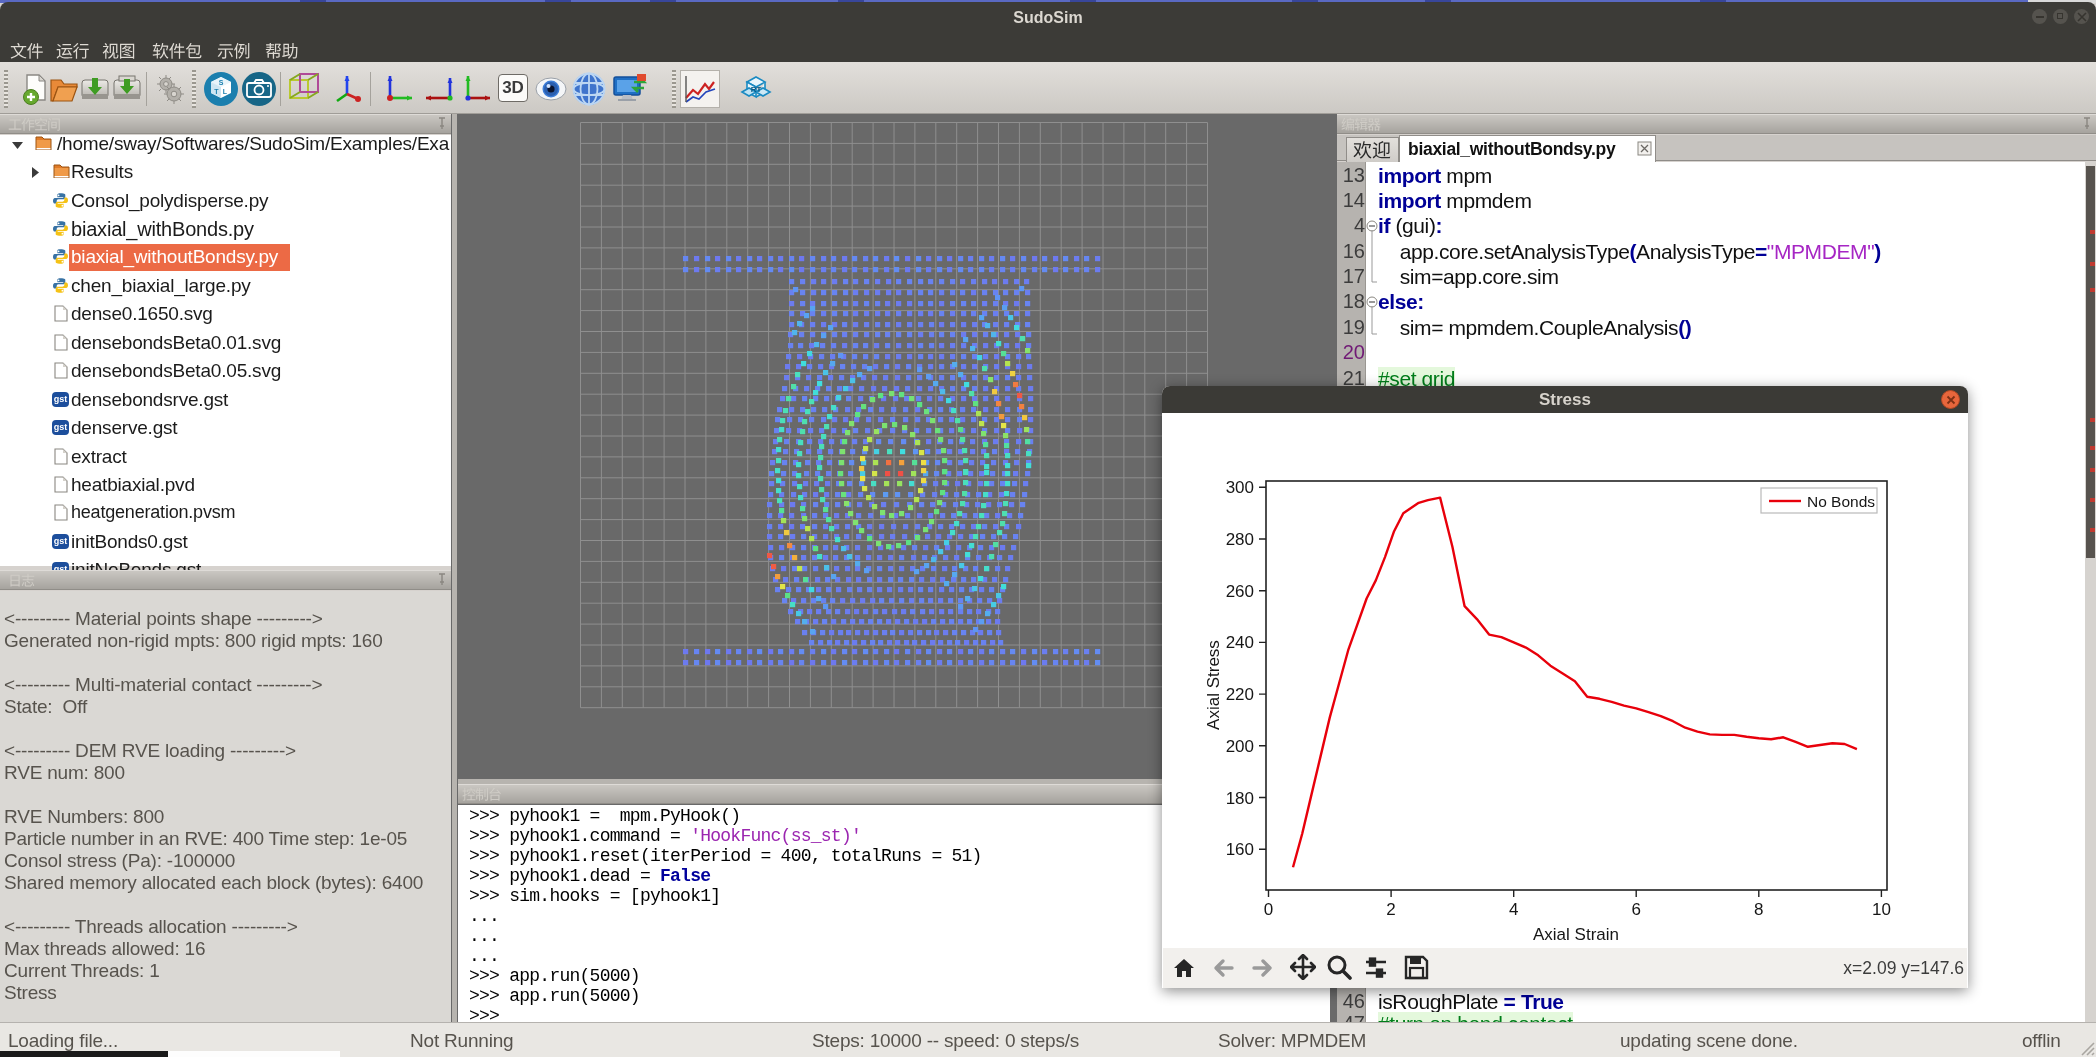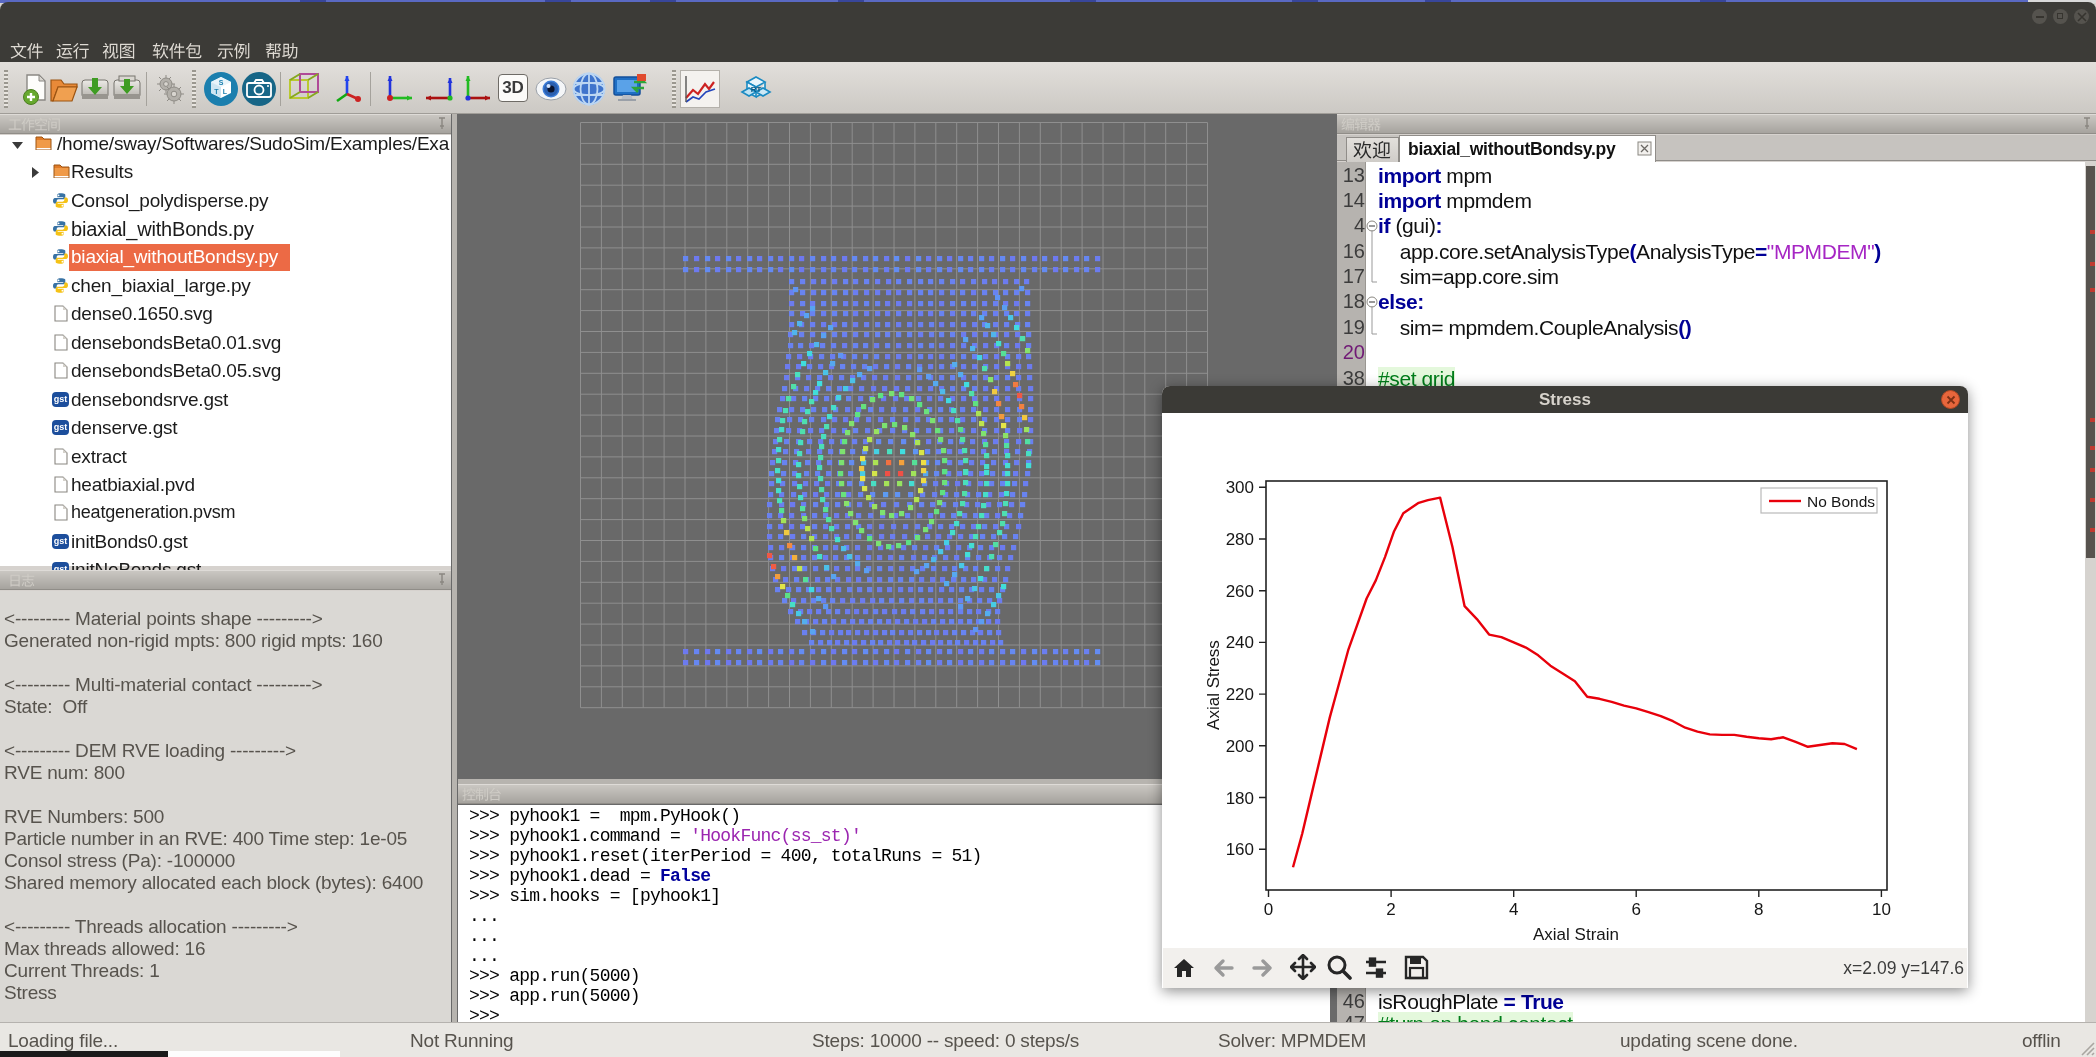--- a/index.html
+++ b/index.html
@@ -5,20 +5,21 @@
     <div class="abs" style="left:2028px;top:0;width:68px;height:3px;background:#d9d9d9"></div>
     <div class="abs" style="left:300px;top:0;width:26px;height:3px;background:#38469b"></div>
     <div class="abs" style="left:545px;top:0;width:26px;height:3px;background:#38469b"></div>
     <div class="abs" style="left:650px;top:0;width:26px;height:3px;background:#38469b"></div>
     <div class="abs" style="left:838px;top:0;width:26px;height:3px;background:#38469b"></div>
     <div class="abs" style="left:1070px;top:0;width:26px;height:3px;background:#38469b"></div>
     <div class="abs" style="left:1292px;top:0;width:26px;height:3px;background:#38469b"></div>
     <div class="abs" style="left:1425px;top:0;width:26px;height:3px;background:#38469b"></div>
     <div class="abs" style="left:1700px;top:0;width:26px;height:3px;background:#38469b"></div>
     <div class="abs" style="left:0;top:2px;width:2096px;height:60px;background:#3c3b37;border-radius:8px 8px 0 0"></div>
+    <div class="abs" style="left:0;top:9px;width:2096px;height:18px;text-align:center;color:#dcd8d1;font-weight:bold;font-size:16px">SudoSim</div>
     <div class="abs" style="left:2032px;top:9px;width:15px;height:15px;border-radius:50%;background:#55534e"></div>
     <div class="abs" style="left:2053px;top:9px;width:15px;height:15px;border-radius:50%;background:#55534e"></div>
     <div class="abs" style="left:2074px;top:9px;width:15px;height:15px;border-radius:50%;background:#55534e"></div>
     <div class="abs" style="left:2035.5px;top:15.5px;width:8px;height:2px;background:#36342f"></div>
     <div class="abs" style="left:2056.5px;top:12.5px;width:6px;height:6px;border:1.5px solid #36342f"></div>
     <svg class="abs" style="left:2076.5px;top:11.5px" width="10" height="10">
       <path d="M1 1l8 8M9 1l-8 8" stroke="#36342f" stroke-width="1.6"></path>
     </svg>
     <svg style="position:absolute;left:10px;top:42px;overflow:visible" width="35" height="19" fill="#dfdbd4">
       <path transform="translate(0.0,15.3) scale(0.0170,-0.0170)" d="M423 823C453 774 485 707 497 666L580 693C566 734 531 799 501 847ZM50 664V590H206C265 438 344 307 447 200C337 108 202 40 36 -7C51 -25 75 -60 83 -78C250 -24 389 48 502 146C615 46 751 -28 915 -73C928 -52 950 -20 967 -4C807 36 671 107 560 201C661 304 738 432 796 590H954V664ZM504 253C410 348 336 462 284 590H711C661 455 592 344 504 253Z"></path>
@@ -306,21 +307,21 @@
       <div style="height:22px"></div>
       <div style="height:22px">&lt;--------- Material points shape ---------&gt;</div>
       <div style="height:22px">Generated non-rigid mpts: 800 rigid mpts: 160</div>
       <div style="height:22px"></div>
       <div style="height:22px">&lt;--------- Multi-material contact ---------&gt;</div>
       <div style="height:22px">State:&nbsp; Off</div>
       <div style="height:22px"></div>
       <div style="height:22px">&lt;--------- DEM RVE loading ---------&gt;</div>
       <div style="height:22px">RVE num: 800</div>
       <div style="height:22px"></div>
-      <div style="height:22px">RVE Numbers: 500</div>
+      <div style="height:22px">RVE Numbers: 800</div>
       <div style="height:22px">Particle number in an RVE: 400 Time step: 1e-05</div>
       <div style="height:22px">Consol stress (Pa): -100000</div>
       <div style="height:22px">Shared memory allocated each block (bytes): 6400</div>
       <div style="height:22px"></div>
       <div style="height:22px">&lt;--------- Threads allocation ---------&gt;</div>
       <div style="height:22px">Max threads allowed: 16</div>
       <div style="height:22px">Current Threads: 1</div>
       <div style="height:22px">Stress</div>
     </div>
     <div class="abs" style="left:451px;top:114px;width:886px;height:908px;background:#696969"></div>
@@ -1589,21 +1590,21 @@
     <div class="abs" style="left:1337px;top:240px;width:28px;text-align:right;font-size:20px;color:#3c3c3c">16</div>
     <div class="abs" style="left:1378px;top:240px;font-size:21px;letter-spacing:-0.4px;color:#101010;white-space:pre">    app.core.setAnalysisType<b style="color:#000096">(</b>AnalysisType<b style="color:#000096">=</b><span style="color:#a626c4">"MPMDEM"</span><b style="color:#000096">)</b></div>
     <div class="abs" style="left:1337px;top:265px;width:28px;text-align:right;font-size:20px;color:#3c3c3c">17</div>
     <div class="abs" style="left:1378px;top:265px;font-size:21px;letter-spacing:-0.4px;color:#101010;white-space:pre">    sim=app.core.sim</div>
     <div class="abs" style="left:1337px;top:290px;width:28px;text-align:right;font-size:20px;color:#3c3c3c">18</div>
     <div class="abs" style="left:1378px;top:290px;font-size:21px;letter-spacing:-0.4px;color:#101010;white-space:pre"><b style="color:#000096">else:</b></div>
     <div class="abs" style="left:1337px;top:316px;width:28px;text-align:right;font-size:20px;color:#3c3c3c">19</div>
     <div class="abs" style="left:1378px;top:316px;font-size:21px;letter-spacing:-0.4px;color:#101010;white-space:pre">    sim= mpmdem.CoupleAnalysis<b style="color:#000096">()</b></div>
     <div class="abs" style="left:1337px;top:341px;width:28px;text-align:right;font-size:20px;color:#701a75">20</div>
     <div class="abs" style="left:1378px;top:341px;font-size:21px;letter-spacing:-0.4px;color:#101010;white-space:pre"></div>
-    <div class="abs" style="left:1337px;top:367px;width:28px;text-align:right;font-size:20px;color:#3c3c3c">38</div>
+    <div class="abs" style="left:1337px;top:367px;width:28px;text-align:right;font-size:20px;color:#3c3c3c">21</div>
     <div class="abs" style="left:1378px;top:367px;font-size:21px;letter-spacing:-0.4px;color:#101010;white-space:pre"><span style="background:#e4f8dc"><span style="color:#007d1a">#set grid</span></span></div>
     <svg class="abs" style="left:1366px;top:220px" width="12" height="12">
       <circle cx="6" cy="6" r="5" fill="#fff" stroke="#8a8781"></circle>
       <path d="M3 6h6" stroke="#555" stroke-width="1.2"></path>
     </svg>
     <svg class="abs" style="left:1366px;top:296px" width="12" height="12">
       <circle cx="6" cy="6" r="5" fill="#fff" stroke="#8a8781"></circle>
       <path d="M3 6h6" stroke="#555" stroke-width="1.2"></path>
     </svg>
     <svg class="abs" style="left:1366px;top:230px" width="14" height="60">

